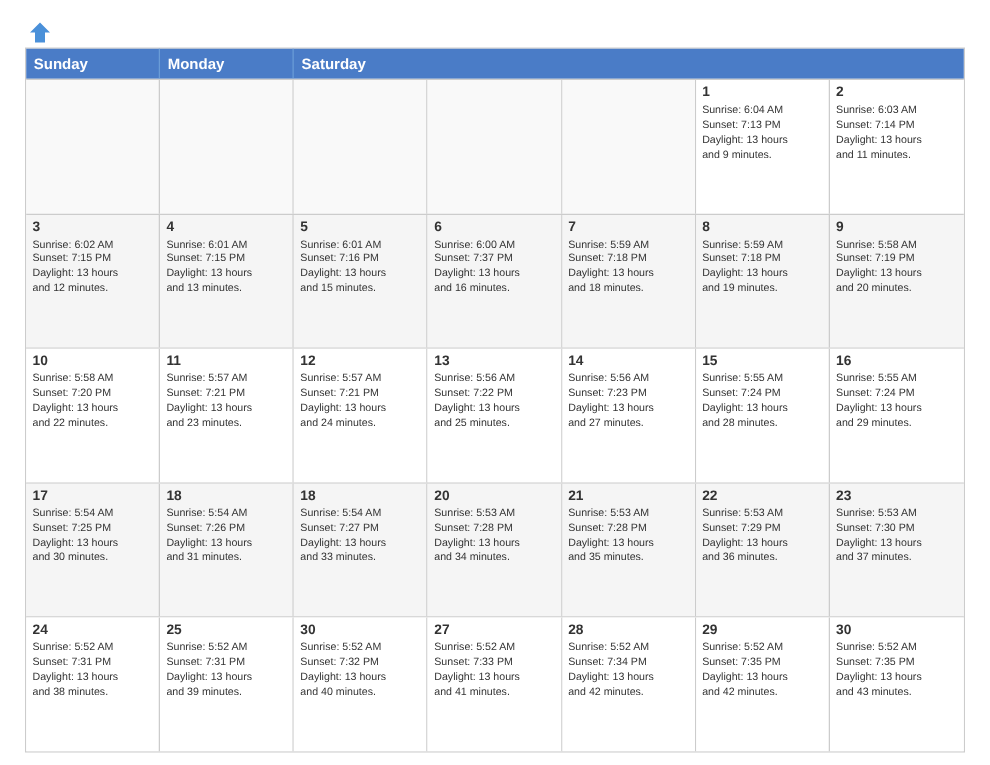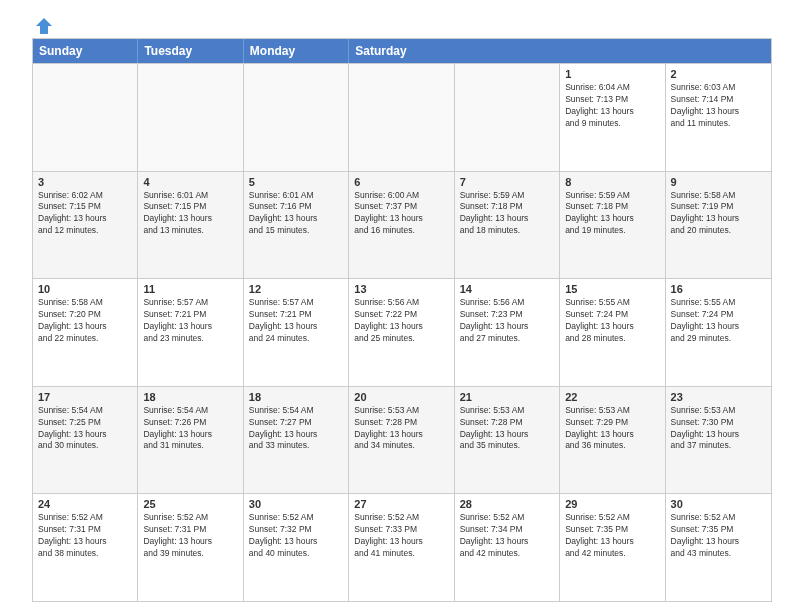--- a/index.html
+++ b/index.html
@@ -6,21 +6,21 @@
     body {
       font-family: Arial, sans-serif;
       background: #fff;
       width: 792px;
       height: 612px;
       overflow: hidden;
     }
     .page {
       width: 792px;
       height: 612px;
-      padding: 16px 20px 10px 32px;
+      padding: 16px 20px 10px 20px;
       display: flex;
       flex-direction: column;
     }
     .header {
       display: flex;
       align-items: flex-start;
       justify-content: space-between;
       margin-bottom: 6px;
     }
     .logo {
@@ -112,21 +112,20 @@
     </div>
     <div class="title-block">
       <div class="month-title"></div>
       <div class="subtitle"></div>
     </div>
   </div>
 
   <div class="calendar">
     <div class="cal-header">
     <div class="cal-header-cell">Sunday</div>
-        <div class="cal-header-cell">Tuesday</div>
         <div class="cal-header-cell">Monday</div>
         <div class="cal-header-cell">Saturday</div>
       </div>
     <div class="cal-body">
     <div class="cal-row">
           <div class="cal-cell empty"></div>
           <div class="cal-cell empty"></div>
           <div class="cal-cell empty"></div>
           <div class="cal-cell empty"></div>
           <div class="cal-cell empty"></div>

